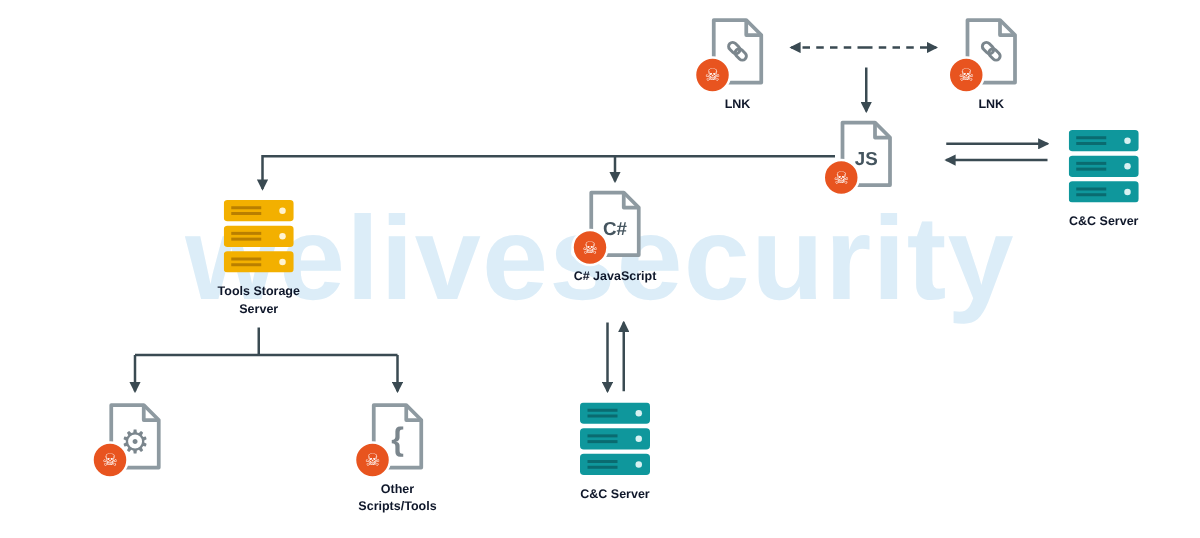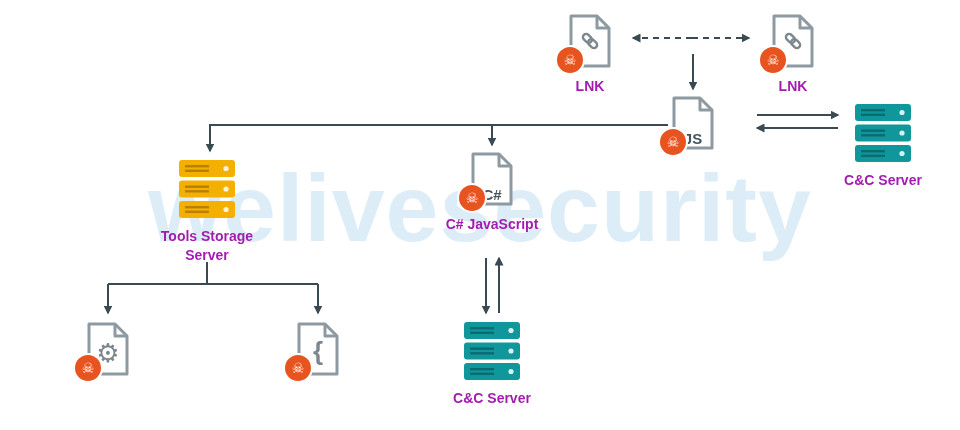--- a/index.html
+++ b/index.html
@@ -11,29 +11,29 @@
     position:absolute;left:50%;top:208px;transform:translate(-50%,-50%);
     font-size:95px;font-weight:700;letter-spacing:1px;color:#dcedf8;
     white-space:nowrap;z-index:0;user-select:none;
   }
   .connectors{position:absolute;left:0;top:0;z-index:1;}
   .node{
     position:absolute;z-index:2;width:140px;
     display:flex;flex-direction:column;align-items:center;
   }
   .label{
-    margin-top:9px;font-size:14px;font-weight:700;color:#a21caf;
+    margin-top:9px;font-size:10px;font-weight:700;color:#0f172a;
     text-align:center;line-height:1.35;white-space:pre-line;
   }
   .doc{position:relative;width:44px;height:54px;}
   .glyph{
     position:absolute;left:0;top:0;width:44px;height:54px;
     display:flex;align-items:center;justify-content:center;
   }
-  .text-glyph{font-size:15px;font-weight:700;color:#45555f;padding-top:15px;}
+  .text-glyph{font-size:15px;font-weight:700;color:#45555f;padding-top:4px;}
   .gear-glyph{font-size:26px;color:#7b868d;padding-top:4px;}
   .brace-glyph{font-size:26px;font-weight:700;color:#7b868d;padding-top:2px;}
   .badge{
     position:absolute;left:-13px;bottom:-7px;width:26px;height:26px;
     border-radius:50%;background:#e8541f;border:2px solid #ffffff;
     color:#ffffff;font-size:14px;line-height:26px;text-align:center;
     box-sizing:content-box;
   }
 </style>
 </head>
@@ -223,15 +223,17 @@
 
   <div class="node" style="left:248px;top:322px;">
     <div class="doc">
       <svg width="44" height="54" viewBox="0 0 44 54">
         <path d="M3 2 h26 l12 12 v38 h-38 z" fill="#ffffff" stroke="#8e9aa1" stroke-width="3" stroke-linejoin="round"></path>
         <path d="M29 2 v12 h12" fill="none" stroke="#8e9aa1" stroke-width="3" stroke-linejoin="round"></path>
       </svg>
       <span class="glyph brace-glyph">{</span>
       <span class="badge">☠</span>
     </div>
+    <div class="label">Other
+Scripts/Tools</div>
   </div>
 
 </div>
 
 </body></html>

